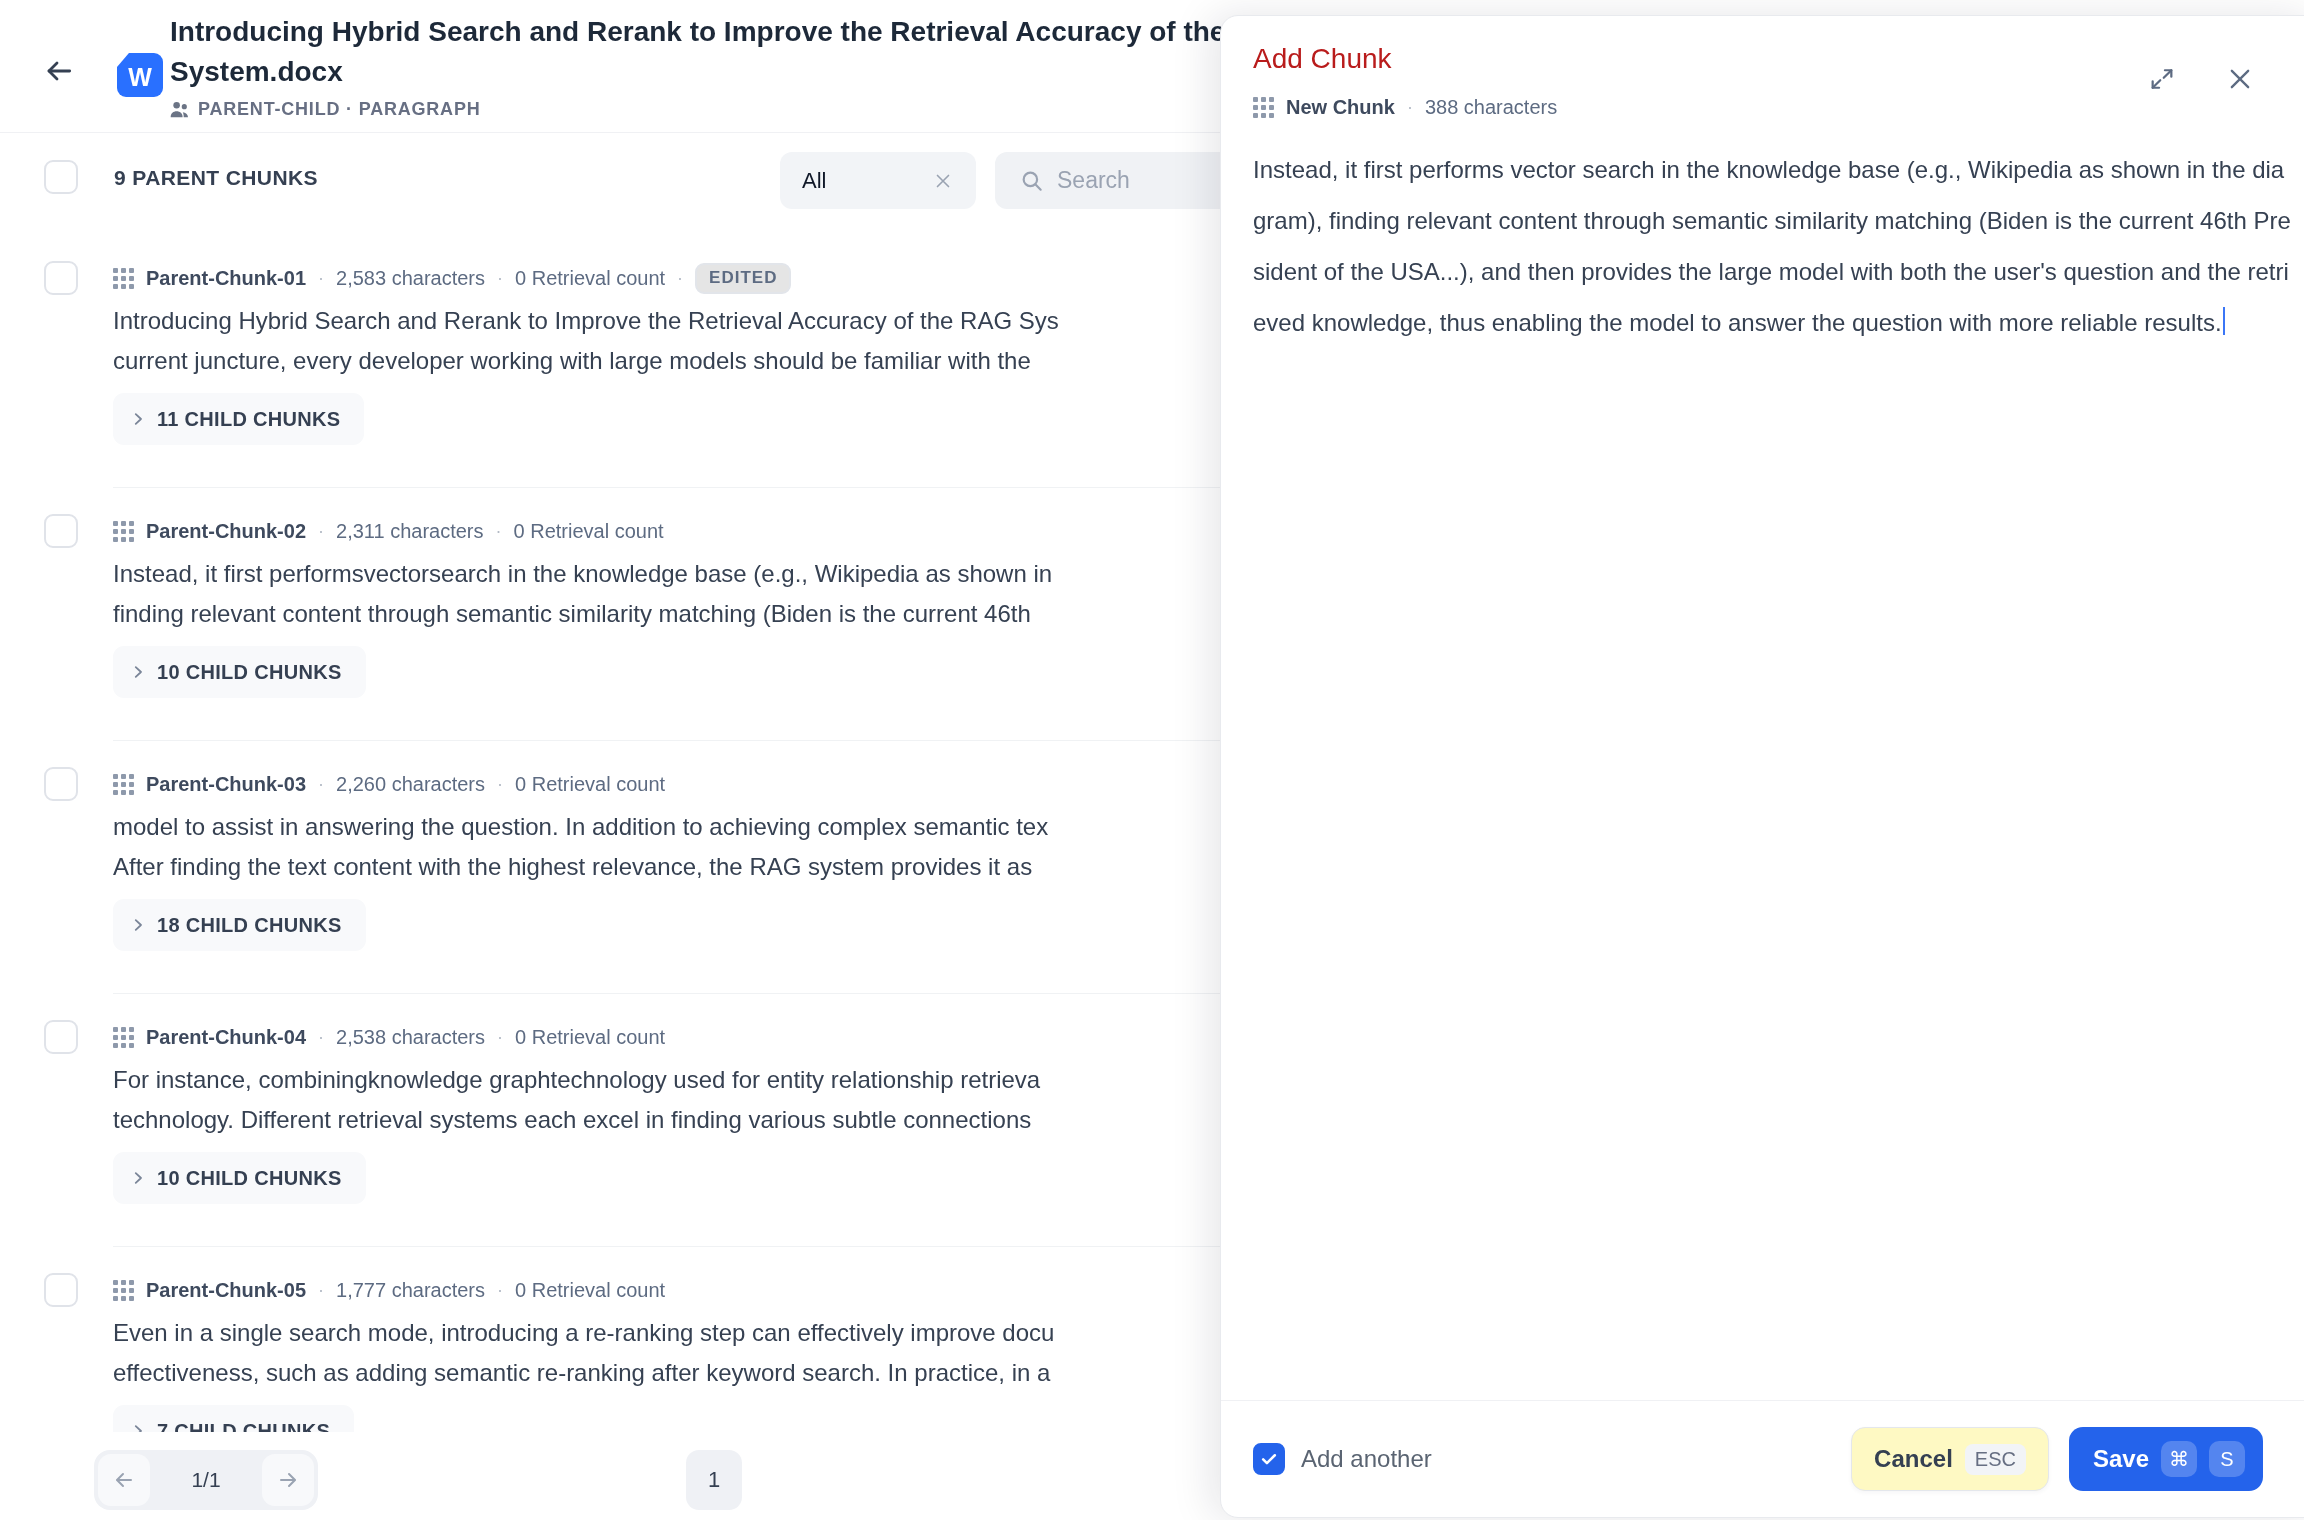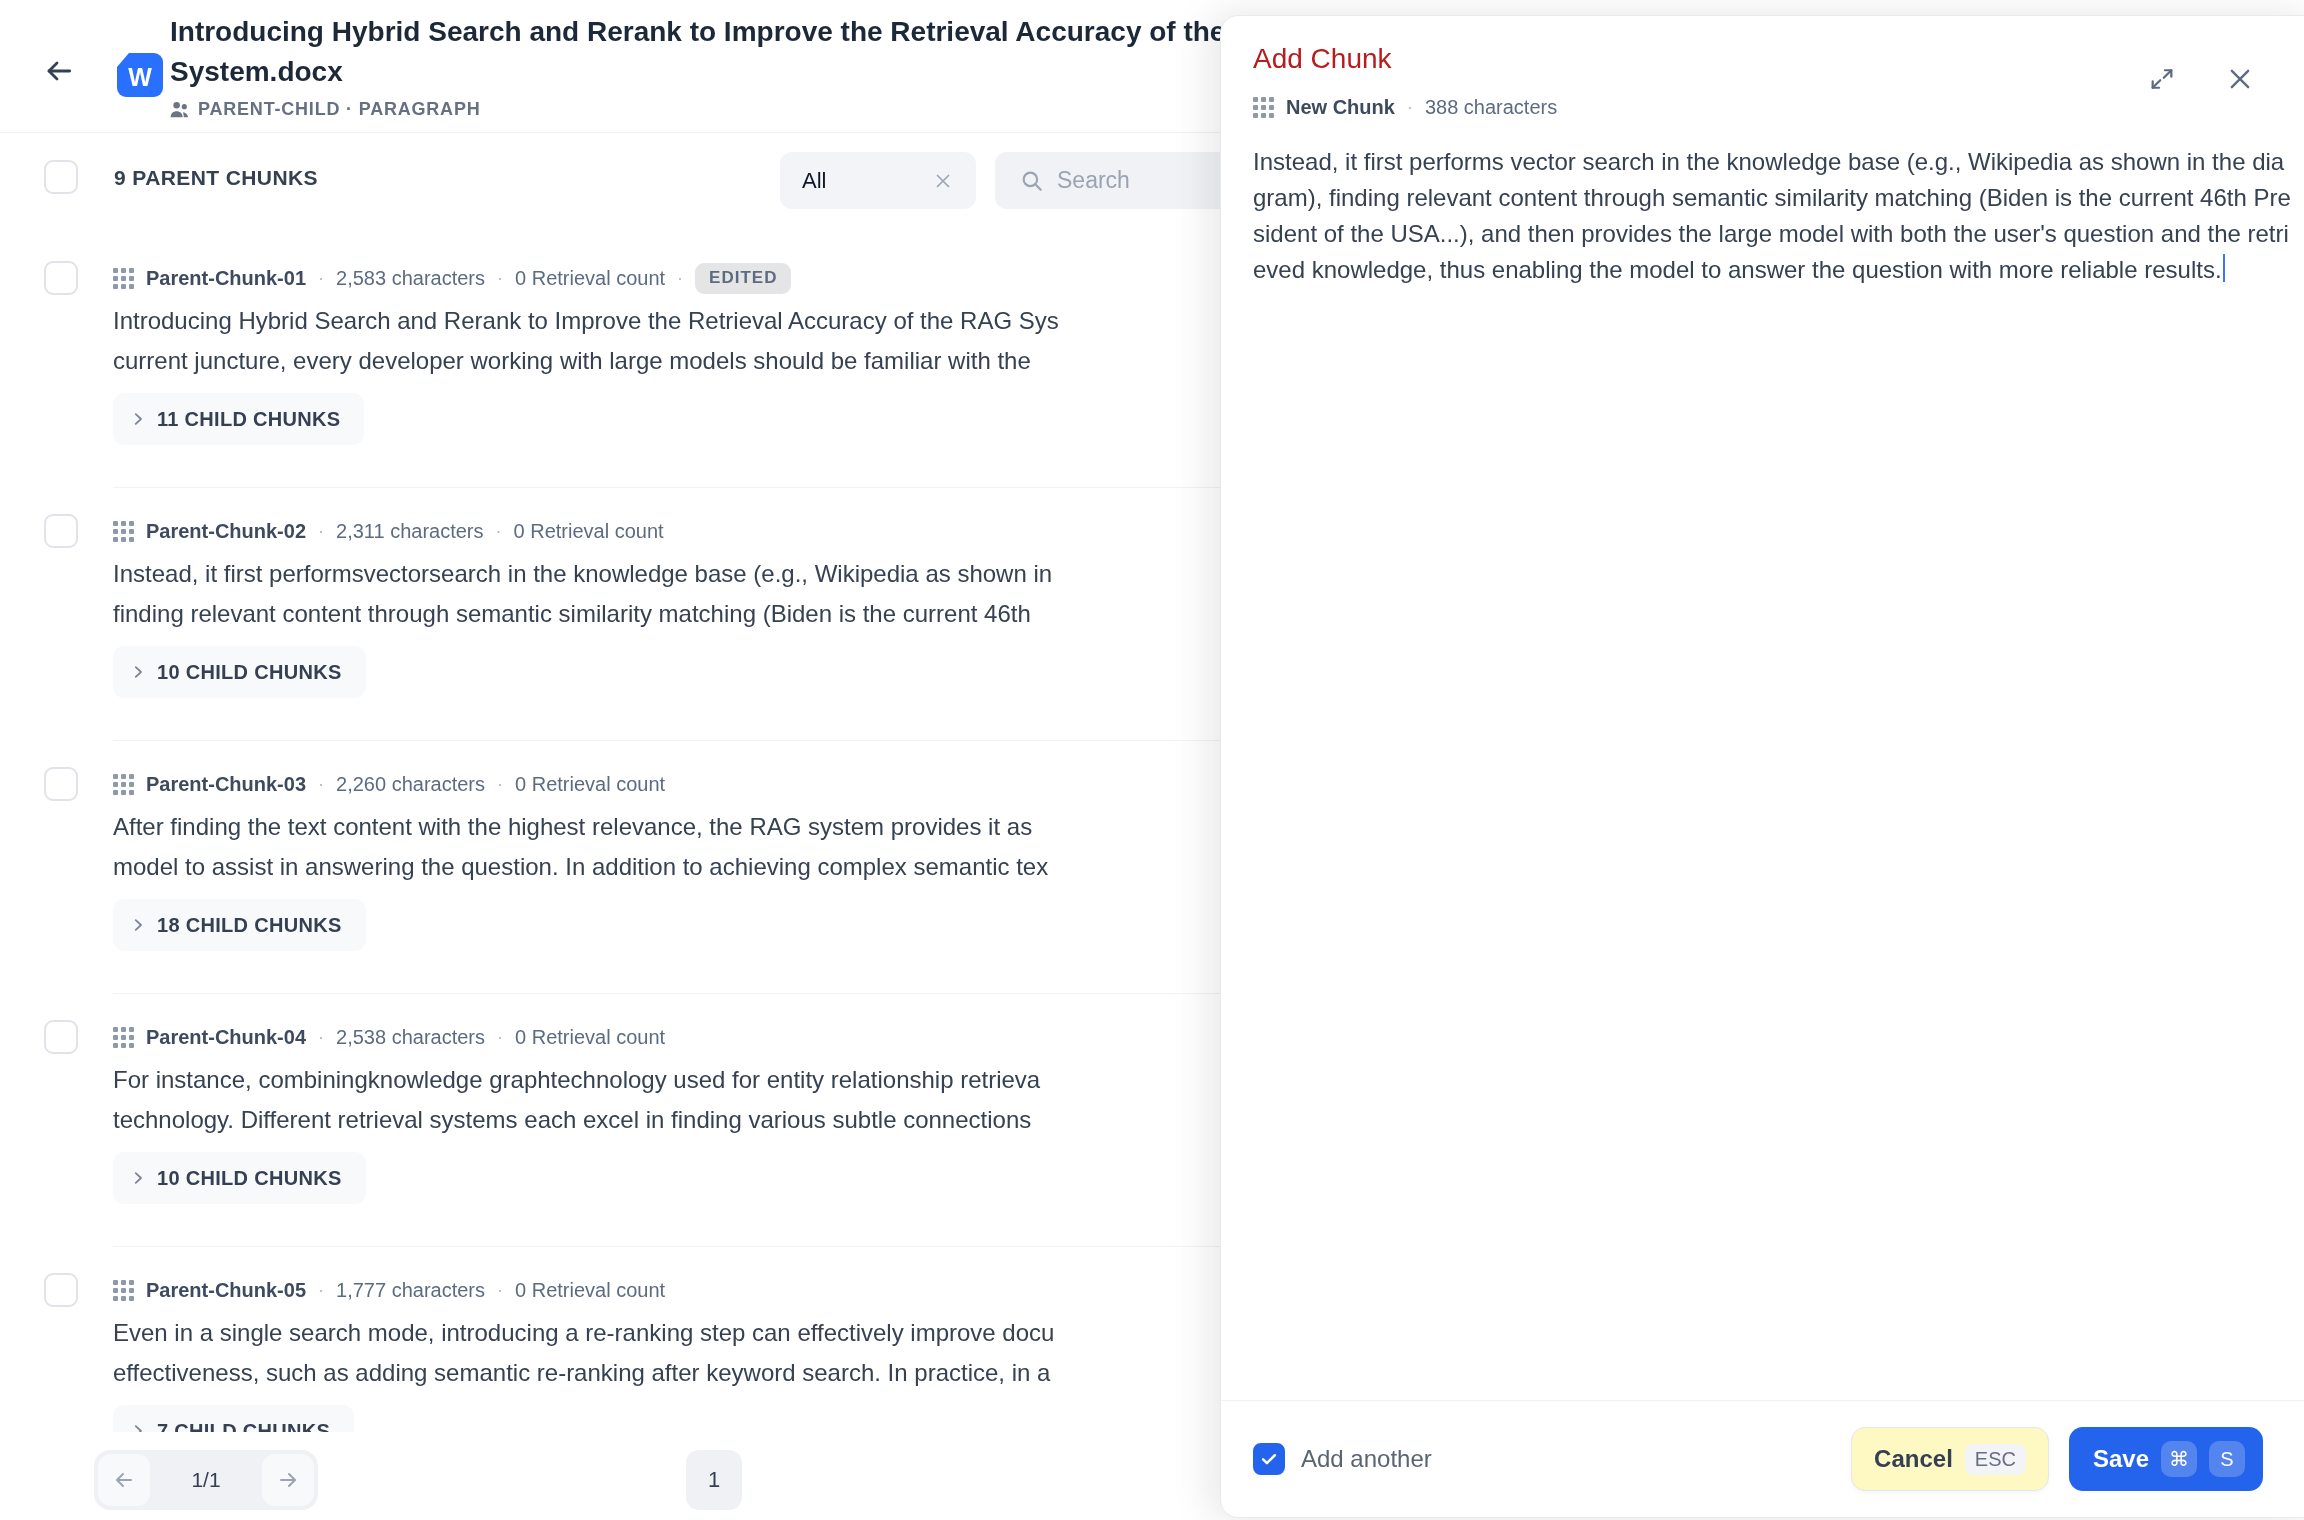--- a/index.html
+++ b/index.html
@@ -58,21 +58,21 @@
     display:flex; align-items:center; justify-content:center; font-size:22px; color:#354052; cursor:pointer; }
   
   .modal { position:absolute; left:1220px; top:15px; width:1102px; height:1503px; background:#fff; z-index:10;
     border:1px solid #E8EAEE; border-radius:18px; box-shadow:-10px 0 40px rgba(16,24,40,.10); }
   .modal-title { position:absolute; left:32px; top:27px; font-size:28px; font-weight:400; color:#b91c1c; }
   .modal-meta { position:absolute; left:32px; top:80px; display:flex; align-items:center; gap:12px; font-size:20px; }
   .modal-meta .mname { color:#3E4A5E; font-weight:600; }
   .icon-btn { position:absolute; top:44px; width:38px; height:38px; display:flex; align-items:center; justify-content:center; cursor:pointer; border-radius:8px; }
   .icon-expand { right:140px; }
   .icon-close { right:62px; }
-  .modal-body { position:absolute; left:32px; top:128px; width:1042px; height:1250px; font-size:24px; line-height:36px; color:#364152;
+  .modal-body { position:absolute; left:32px; top:128px; width:1042px; height:1250px; font-size:24px; line-height:51px; color:#364152;
     word-break:break-all; cursor:text; }
   .caret { display:inline-block; width:2px; height:28px; background:#3B76F6; vertical-align:-4px; margin-left:1px; }
   .modal-footer { position:absolute; left:0; bottom:0; width:100%; height:117px; border-top:1px solid #F0F1F4;
     display:flex; align-items:center; padding:0 32px; }
   .checkbox.checked { background:#2463EB; border-color:#2463EB; display:flex; align-items:center; justify-content:center; }
   .add-another { display:flex; align-items:center; gap:16px; }
   .add-another .checkbox { width:32px; height:32px; border-radius:8px; }
   .add-another .lbl { font-size:24px; color:#5A6472; }
   .footer-btns { margin-left:auto; display:flex; gap:20px; padding-right:26px; }
   .btn { height:64px; border-radius:14px; display:flex; align-items:center; gap:12px; cursor:pointer; }
@@ -188,22 +188,22 @@
     <div class="row-inner">
       <div class="meta-line">
         <span class="grid-icon"></span>
         <span class="chunk-id">Parent-Chunk-03</span>
         <span class="dot">·</span>
         <span class="stat">2,260 characters</span>
         <span class="dot">·</span>
         <span class="stat">0 Retrieval count</span>
       </div>
       <div class="body-lines">
+        <div class="body-line">model to assist in answering the question. In addition to achieving complex semantic tex</div>
         <div class="body-line">After finding the text content with the highest relevance, the RAG system provides it as</div>
-        <div class="body-line">model to assist in answering the question. In addition to achieving complex semantic tex</div>
       </div>
       <div class="child-btn">
         <svg width="18" height="18" viewBox="0 0 24 24" fill="none" stroke="#7A8598" stroke-width="2.4" stroke-linecap="round" stroke-linejoin="round">
             <path d="M9 5.5l7 6.5-7 6.5"></path>
           </svg>
         <span class="lbl">18 CHILD CHUNKS</span>
       </div>
     </div>
   </div>
 

